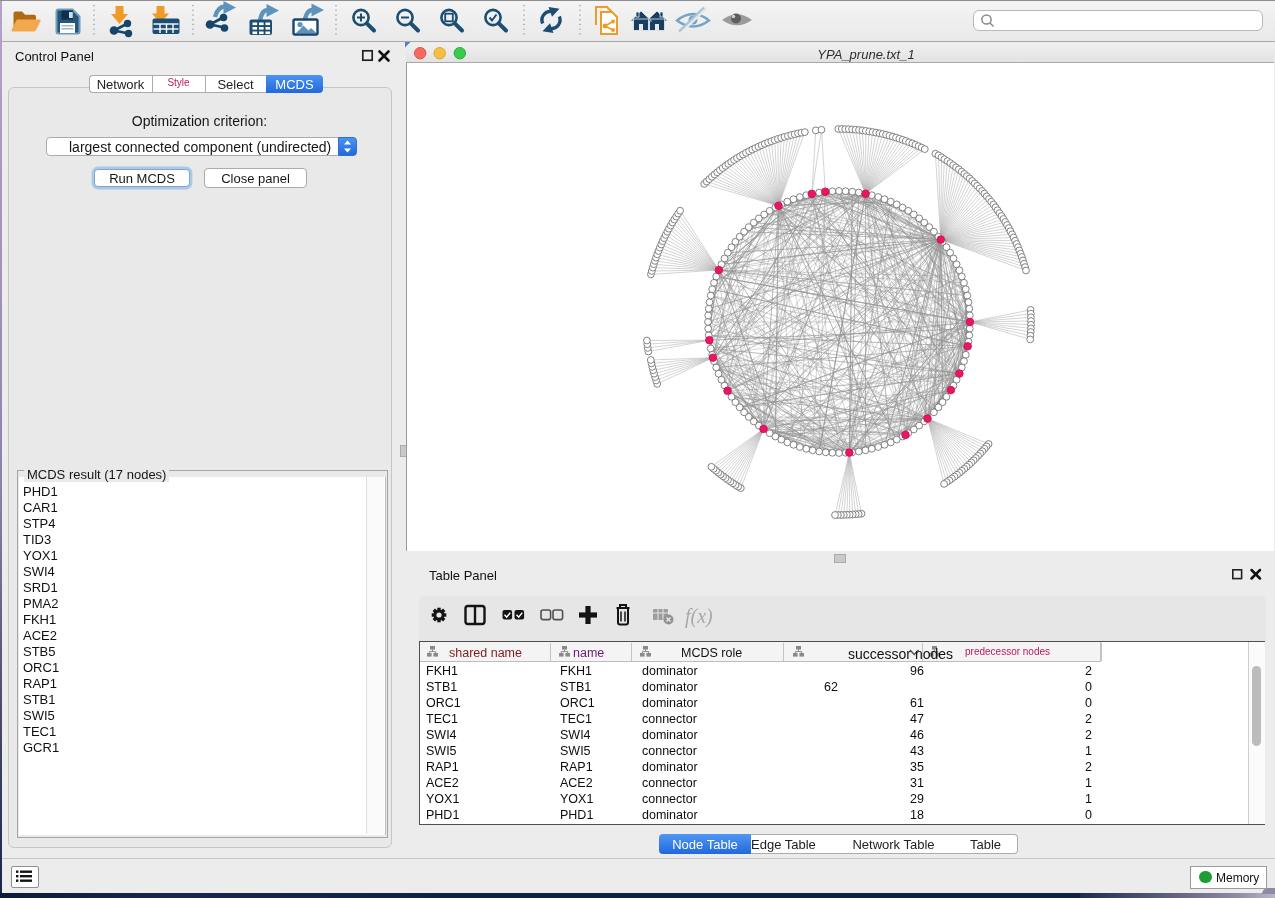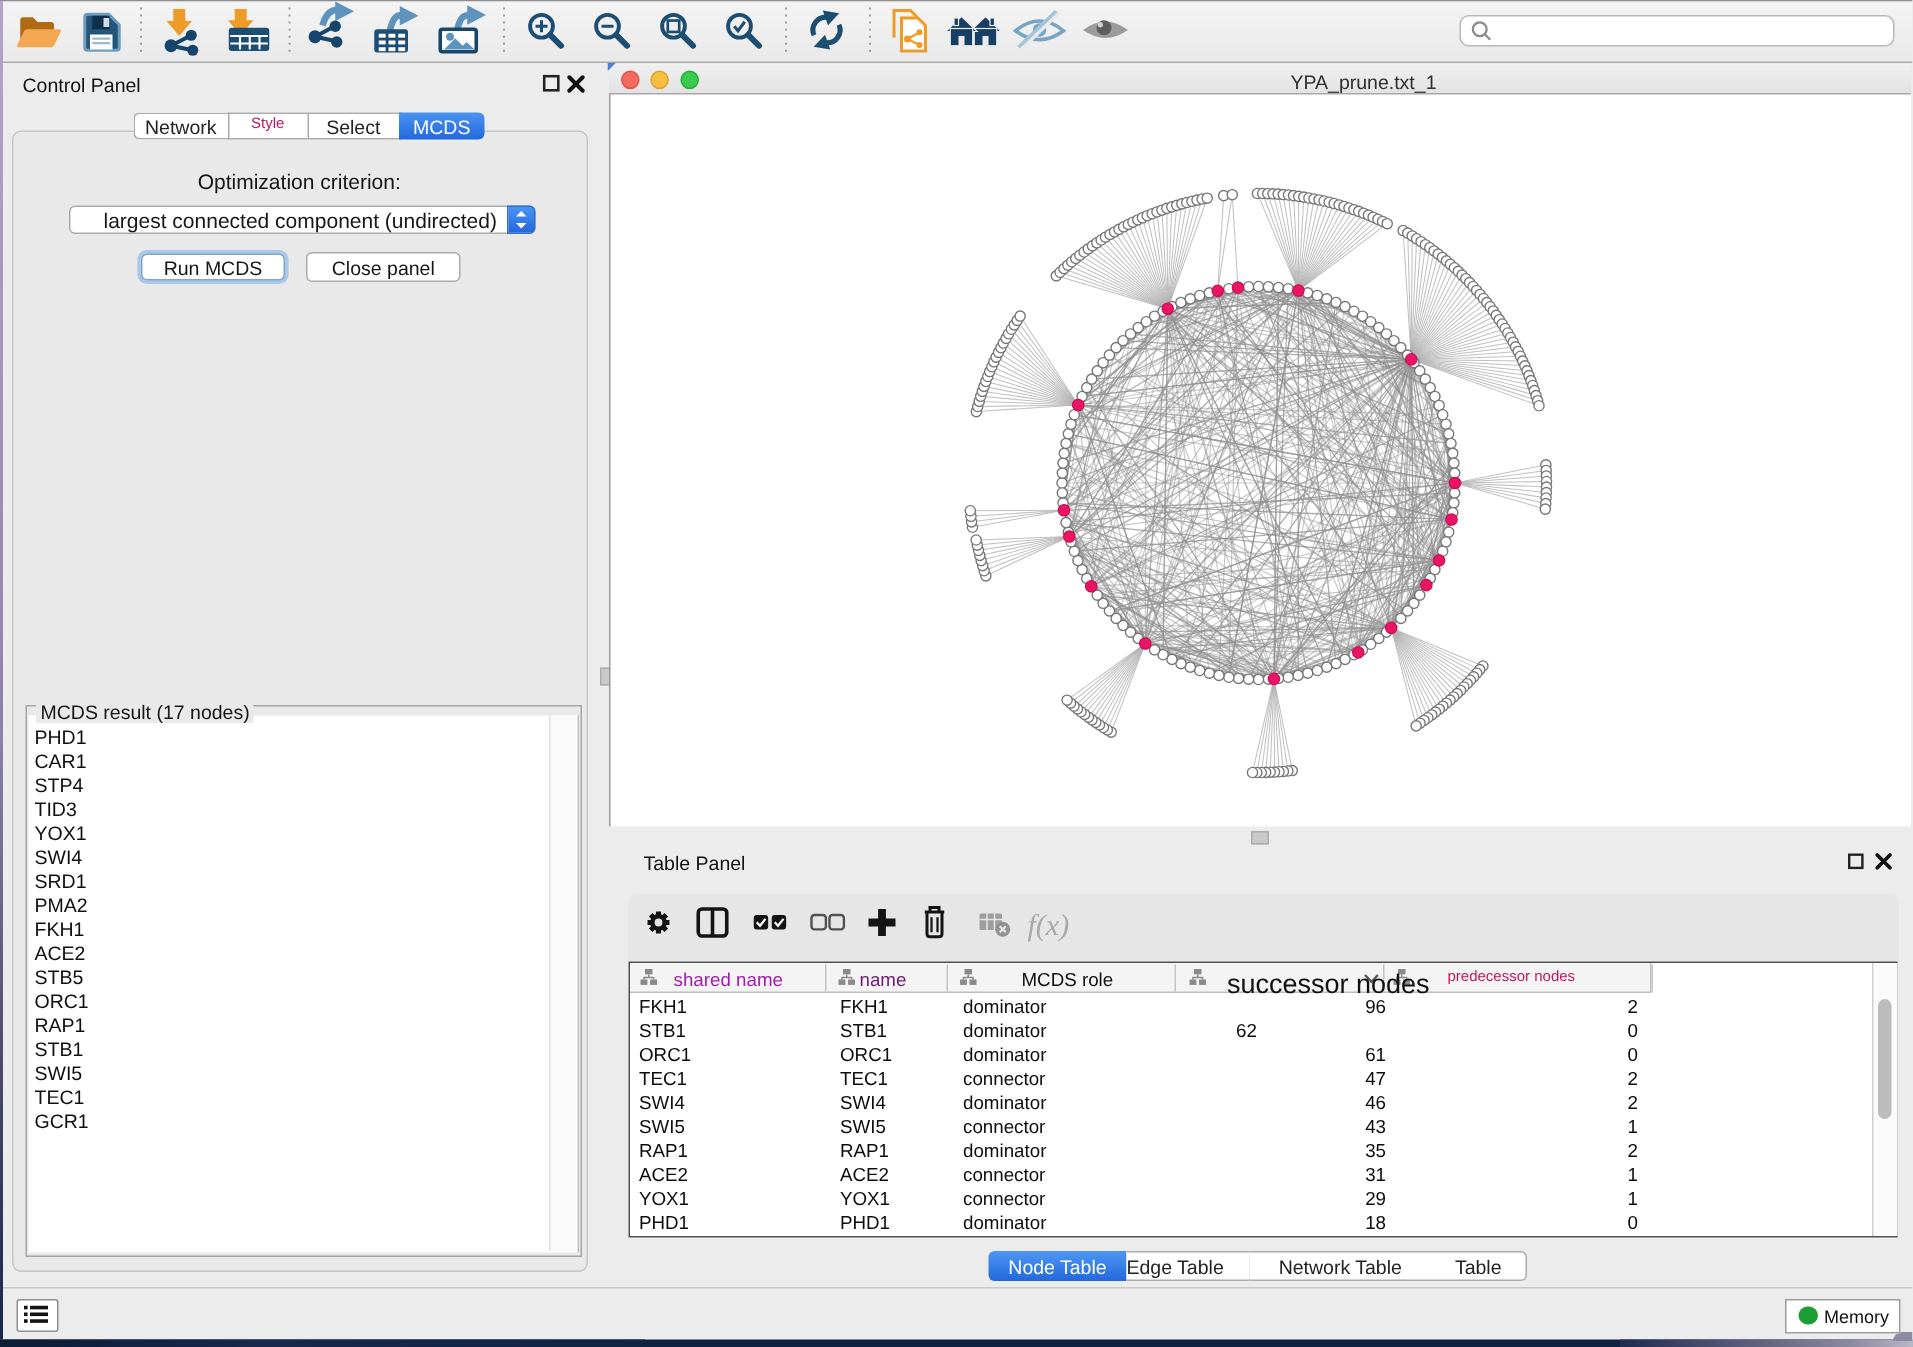--- a/index.html
+++ b/index.html
@@ -228,21 +228,21 @@
 <div class="abs" style="left:406px;top:43px;width:868px;height:20px;
   background:linear-gradient(180deg,#f0f0f0,#e2e2e2);border-bottom:1px solid #a9a9a9;box-sizing:border-box;"></div>
 <svg class="abs" style="left:405px;top:42px;" width="6" height="6" viewBox="0 0 6 6">
   <path d="M0,0 L5.5,0 L0,5.5 Z" fill="#3c76c8" opacity="0.9"></path>
 </svg>
 <svg class="abs" style="left:410px;top:46px;" width="60" height="15" viewBox="0 0 60 15">
   <circle cx="10.2" cy="7.2" r="5.7" fill="#f66b60" stroke="#e0504a" stroke-width="1"></circle>
   <circle cx="29.7" cy="7.2" r="5.7" fill="#f7bf42" stroke="#dfa32a" stroke-width="1"></circle>
   <circle cx="49.8" cy="7.2" r="5.7" fill="#38cc4e" stroke="#28ab3c" stroke-width="1"></circle>
 </svg>
-<div class="txt" style="left:809px;top:47px;width:200px;text-align:center;font-size:13px;color:#2e2e2e;">YPA_prune.txt_1</div>
+<div class="txt" style="left:766px;top:47px;width:200px;text-align:center;font-size:13px;color:#2e2e2e;font-style:italic;">YPA_prune.txt_1</div>
 
 <div class="abs" style="left:407px;top:64px;width:867px;height:487px;">
 <svg width="867" height="487" viewBox="0 0 867 487">
 <g stroke="#7d7d7d" stroke-opacity="0.62" stroke-width="0.85">
 <line x1="320.5" y1="326.8" x2="554.8" y2="212.5"></line>
 <line x1="560.7" y1="282.3" x2="506.8" y2="150.5"></line>
 <line x1="404.8" y1="129.9" x2="438.6" y2="127.2"></line>
 <line x1="533.8" y1="175.6" x2="515.3" y2="156.9"></line>
 <line x1="311.8" y1="206" x2="301.9" y2="242.6"></line>
 <line x1="356.5" y1="365" x2="305.9" y2="293.7"></line>
@@ -1474,24 +1474,24 @@
       </g>
     <g transform="translate(510,4)">
         <rect x="3" y="0" width="5" height="3.6"></rect>
         <rect x="0" y="7" width="4.6" height="3.6"></rect>
         <rect x="6.4" y="7" width="4.6" height="3.6"></rect>
         <path d="M5.5,3.6 v2 M2.3,7 v-1.4 h6.4 v1.4" fill="none" stroke="#8a8a8a" stroke-width="1"></path>
       </g>
   </g>
   <path d="M491,8 l4.3,4.5 4.3-4.5" fill="none" stroke="#555" stroke-width="1.5"></path>
 </svg>
-<div class="txt" style="left:449px;top:646px;font-size:12.5px;color:#a21caf;">shared name</div>
+<div class="txt" style="left:449px;top:646px;font-size:12.5px;color:#7f1d1d;">shared name</div>
 <div class="txt" style="left:573px;top:646px;font-size:12.5px;color:#701a75;text-align:right;">name</div>
 <div class="txt" style="left:681px;top:646px;font-size:12.5px;color:#111;">MCDS role</div>
-<div class="txt" style="left:818px;top:646px;font-size:18px;color:#111;">successor nodes</div>
+<div class="txt" style="left:848px;top:646px;font-size:14px;color:#111;">successor nodes</div>
 <div class="txt" style="left:965px;top:646px;font-size:10px;color:#be185d;">predecessor nodes</div>
 <div class="txt" style="left:426px;top:664px;font-size:12.5px;color:#0d0d0d;">FKH1</div>
 <div class="txt" style="left:560px;top:664px;font-size:12.5px;color:#0d0d0d;">FKH1</div>
 <div class="txt" style="left:642px;top:664px;font-size:12.5px;color:#0d0d0d;">dominator</div>
 <div class="txt" style="left:824px;top:664px;width:100px;text-align:right;font-size:12.5px;color:#0d0d0d;">96</div>
 <div class="txt" style="left:992px;top:664px;width:100px;text-align:right;font-size:12.5px;color:#0d0d0d;">2</div>
 <div class="txt" style="left:426px;top:680px;font-size:12.5px;color:#0d0d0d;">STB1</div>
 <div class="txt" style="left:560px;top:680px;font-size:12.5px;color:#0d0d0d;">STB1</div>
 <div class="txt" style="left:642px;top:680px;font-size:12.5px;color:#0d0d0d;">dominator</div>
 <div class="txt" style="left:824px;top:680px;width:100px;font-size:12.5px;color:#0d0d0d;">62</div>

